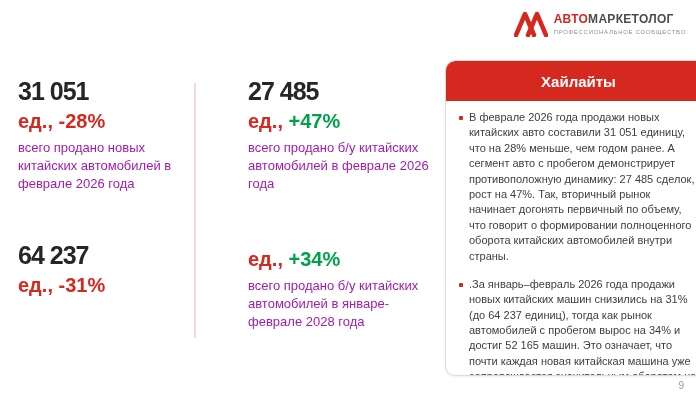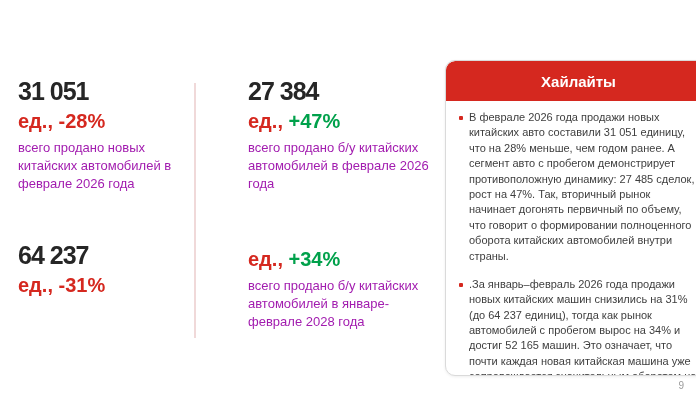--- a/index.html
+++ b/index.html
@@ -49,32 +49,46 @@
            width:4px; height:4px; background:var(--accent-red); border-radius:1px; }
 
   .page-num { position:absolute; right:12px; top:380px; font-size:10px; color:#9b9b9b; }
 </style>
 </head>
 <body>
 
 <div class="slide">
 
 
+  <div class="logo">
+    <span>
+      <svg width="34" height="26" viewBox="0 0 34 26">
+        <path d="M2 24 L11 3 L20 24" fill="none" stroke="#d5281f" stroke-width="4.5" stroke-linecap="round" stroke-linejoin="round"></path>
+        <path d="M14 24 L23 3 L32 24" fill="none" stroke="#d5281f" stroke-width="4.5" stroke-linecap="round" stroke-linejoin="round"></path>
+      </svg>
+    </span>
+    <div class="logo-text">
+      <div class="logo-name">
+        <span class="red">АВТО</span><span class="dark">МАРКЕТОЛОГ</span>
+      </div>
+      <div class="logo-tagline">ПРОФЕССИОНАЛЬНОЕ СООБЩЕСТВО</div>
+    </div>
+  </div>
 
   <div class="stat pos-a">
     <div class="stat-value">31 051</div>
     <div class="stat-change">
       <span class="unit">ед.,</span>
       <span class="chg" style="color: rgb(213, 40, 31);">-28%</span>
     </div>
     <div class="stat-desc">всего продано новых китайских автомобилей в феврале 2026 года</div>
   </div>
 
   <div class="stat pos-b">
-    <div class="stat-value">27 384</div>
+    <div class="stat-value">27 485</div>
     <div class="stat-change">
       <span class="unit">ед.,</span>
       <span class="chg" style="color: rgb(0, 161, 75);">+47%</span>
     </div>
     <div class="stat-desc">всего продано б/у китайских автомобилей в феврале 2026 года</div>
   </div>
 
   <div class="stat pos-c">
     <div class="stat-value">64 237</div>
     <div class="stat-change">

